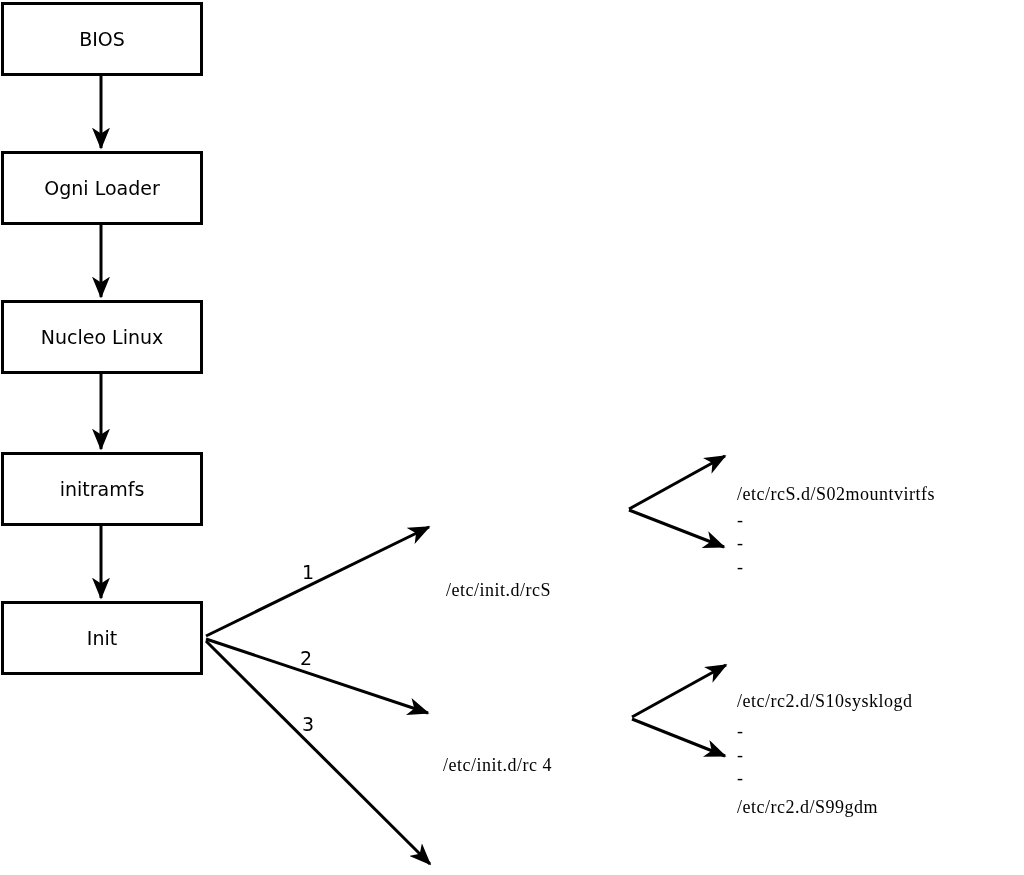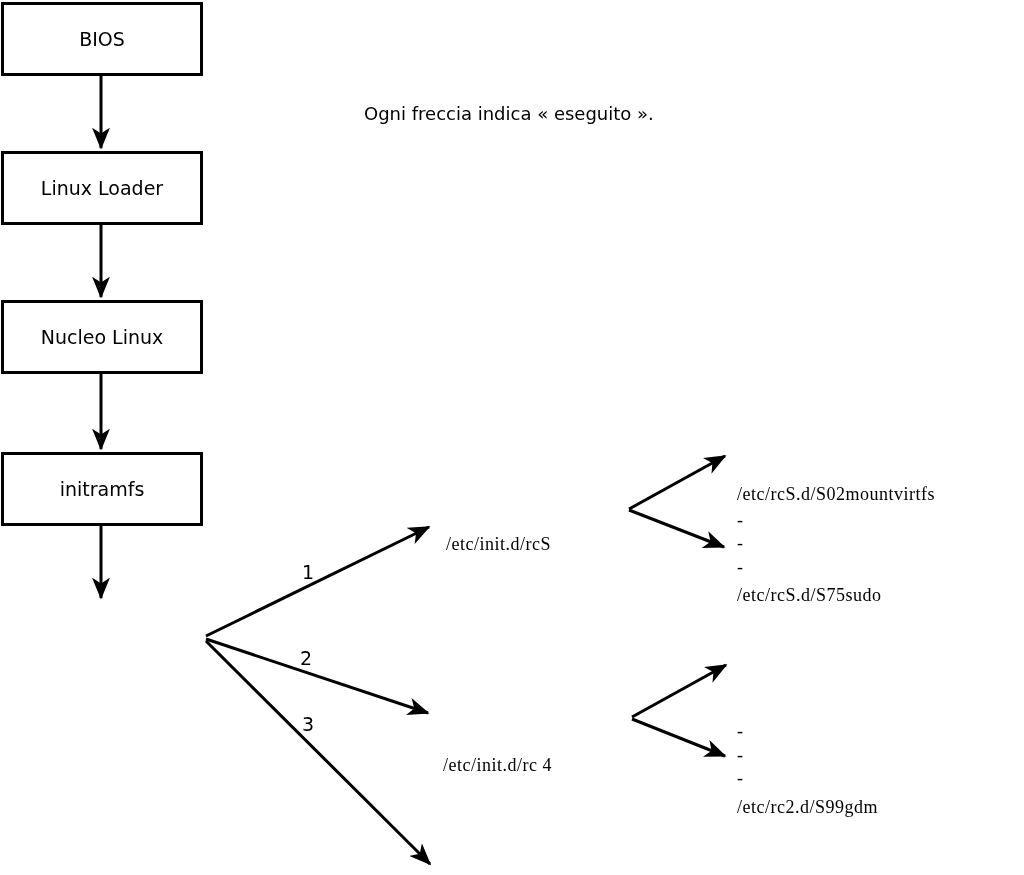--- a/index.html
+++ b/index.html
@@ -53,43 +53,45 @@
     <line x1="629" y1="510" x2="724" y2="547" stroke="#000" stroke-width="3" marker-end="url(#ah)"></line>
 
     <line x1="632" y1="717" x2="726" y2="665" stroke="#000" stroke-width="3" marker-end="url(#ah)"></line>
     <line x1="632" y1="719" x2="725" y2="756" stroke="#000" stroke-width="3" marker-end="url(#ah)"></line>
   </svg>
 
   <div class="box" style="top:2px">
     <span>BIOS</span>
   </div>
   <div class="box" style="top:151px">
-    <span>Linux Loader</span>
+    <span>Ogni Loader</span>
   </div>
   <div class="box" style="top:452px">
     <span>initramfs</span>
   </div>
   <div class="box" style="top:300px">
     <span>Nucleo Linux</span>
   </div>
+  <div class="box" style="top:601px">
+    <span>Init</span>
+  </div>
 
-  <div class="caption">Ogni freccia indica « eseguito ».</div>
 
   <div class="num" style="left:308px;top:572px">1</div>
   <div class="num" style="left:306px;top:658px">2</div>
   <div class="num" style="left:308px;top:724px">3</div>
 
-  <div class="mono" style="left:446px;top:496px">/etc/init.d/rcS</div>
+  <div class="mono" style="left:446px;top:542px">/etc/init.d/rcS</div>
   <div class="mono" style="left:443px;top:717px">/etc/init.d/rc 4</div>
   <div class="mono" style="left:448px;top:862px">init</div>
 
   <div class="mono" style="left:737px;top:446px">/etc/rcS.d/S02mountvirtfs</div>
   <div class="mono" style="left:737px;top:472px">-</div>
   <div class="mono" style="left:737px;top:495px">-</div>
   <div class="mono" style="left:737px;top:519px">-</div>
-  <div class="mono" style="left:737px;top:547px">/etc/rcS.d/S75sudo</div>
 
+  <div class="mono" style="left:737px;top:653px">/etc/rc2.d/S10sysklogd</div>
   <div class="mono" style="left:737px;top:683px">-</div>
   <div class="mono" style="left:737px;top:707px">-</div>
   <div class="mono" style="left:737px;top:730px">-</div>
   <div class="mono" style="left:737px;top:759px">/etc/rc2.d/S99gdm</div>
 
 </div>
 
 </body></html>

